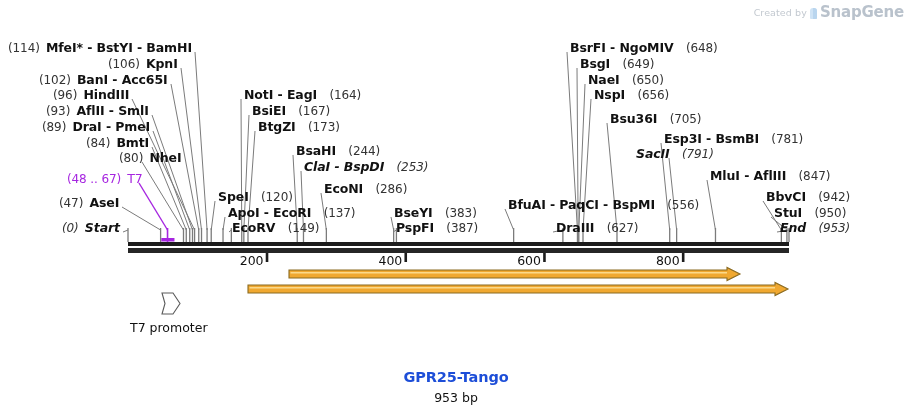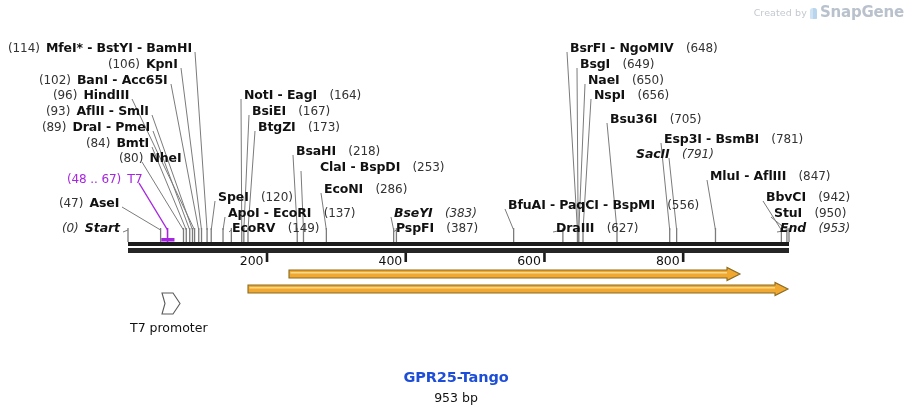--- a/index.html
+++ b/index.html
@@ -246,27 +246,27 @@
     <div class="lbl" style="left: 46px; top: 104px;"><span class="pos">(93)</span> <span><span>AflII</span><span class="dash"> - </span><span>SmlI</span></span></div>
     <div class="lbl" style="left: 42px; top: 120px;"><span class="pos">(89)</span> <span><span>DraI</span><span class="dash"> - </span><span>PmeI</span></span></div>
     <div class="lbl" style="left: 86px; top: 136px;"><span class="pos">(84)</span> <span><span>BmtI</span></span></div>
     <div class="lbl" style="left: 76px; top: 151px; margin-left: 43px;"><span class="pos">(80)</span> <span><span>NheI</span></span></div>
     <div class="lbl feat" style="left: 59px; top: 172px;"><span class="pos">(48 .. 67)</span> <span><span>T7</span></span></div>
     <div class="lbl" style="left: 59px; top: 196px;"><span class="pos">(47)</span> <span><span>AseI</span></span></div>
     <div class="lbl term" style="left: 62px; top: 221px;"><span class="pos">(0)</span> <span><span>Start</span></span></div>
     <div class="lbl" style="left: 244px; top: 88px;"><span><span>NotI</span><span class="dash"> - </span><span>EagI</span></span>  <span class="pos">(164)</span></div>
     <div class="lbl" style="left: 252px; top: 104px;"><span><span>BsiEI</span></span>  <span class="pos">(167)</span></div>
     <div class="lbl" style="left: 258px; top: 120px;"><span><span>BtgZI</span></span>  <span class="pos">(173)</span></div>
-    <div class="lbl" style="left: 296px; top: 144px;"><span><span>BsaHI</span></span>  <span class="pos">(218)</span></div>
-    <div class="lbl" style="left: 320px; top: 160px;"><span><span>ClaI</span><span class="dash"> - </span><span>BspDI</span></span>  <span class="pos">(253)</span></div>
+    <div class="lbl" style="left: 296px; top: 144px;"><span><span>BsaHI</span></span>  <span class="pos">(244)</span></div>
+    <div class="lbl" style="left: 304px; top: 160px; font-style: italic;"><span><span>ClaI</span><span class="dash"> - </span><span>BspDI</span></span>  <span class="pos">(253)</span></div>
     <div class="lbl" style="left: 324px; top: 182px;"><span><span>EcoNI</span></span>  <span class="pos">(286)</span></div>
     <div class="lbl" style="left: 218px; top: 190px;"><span><span>SpeI</span></span>  <span class="pos">(120)</span></div>
     <div class="lbl" style="left: 228px; top: 206px;"><span><span>ApoI</span><span class="dash"> - </span><span>EcoRI</span></span>  <span class="pos">(137)</span></div>
     <div class="lbl" style="left: 232px; top: 221px;"><span><span>EcoRV</span></span>  <span class="pos">(149)</span></div>
-    <div class="lbl" style="left: 394px; top: 206px; font-style: italic;"><span><span>BseYI</span></span>  <span class="pos">(383)</span></div>
+    <div class="lbl" style="left: 394px; top: 206px;"><span><span>BseYI</span></span>  <span class="pos">(383)</span></div>
     <div class="lbl" style="left: 396px; top: 221px;"><span><span>PspFI</span></span>  <span class="pos">(387)</span></div>
     <div class="lbl" style="left: 570px; top: 41px;"><span><span>BsrFI</span><span class="dash"> - </span><span>NgoMIV</span></span>  <span class="pos">(648)</span></div>
     <div class="lbl" style="left: 580px; top: 57px;"><span><span>BsgI</span></span>  <span class="pos">(649)</span></div>
     <div class="lbl" style="left: 588px; top: 73px;"><span><span>NaeI</span></span>  <span class="pos">(650)</span></div>
     <div class="lbl" style="left: 594px; top: 88px;"><span><span>NspI</span></span>  <span class="pos">(656)</span></div>
     <div class="lbl" style="left: 610px; top: 112px;"><span><span>Bsu36I</span></span>  <span class="pos">(705)</span></div>
     <div class="lbl" style="left: 664px; top: 132px;"><span><span>Esp3I</span><span class="dash"> - </span><span>BsmBI</span></span>  <span class="pos">(781)</span></div>
     <div class="lbl" style="left: 636px; top: 147px; font-style: italic;"><span><span>SacII</span></span>  <span class="pos">(791)</span></div>
     <div class="lbl" style="left: 710px; top: 169px;"><span><span>MluI</span><span class="dash"> - </span><span>AflIII</span></span>  <span class="pos">(847)</span></div>
     <div class="lbl" style="left: 508px; top: 198px;"><span><span>BfuAI</span><span class="dash"> - </span><span>PaqCI</span><span class="dash"> - </span><span>BspMI</span></span>  <span class="pos">(556)</span></div>

